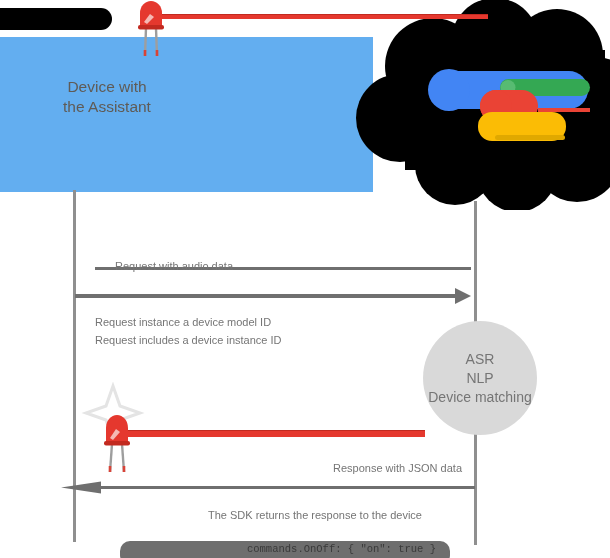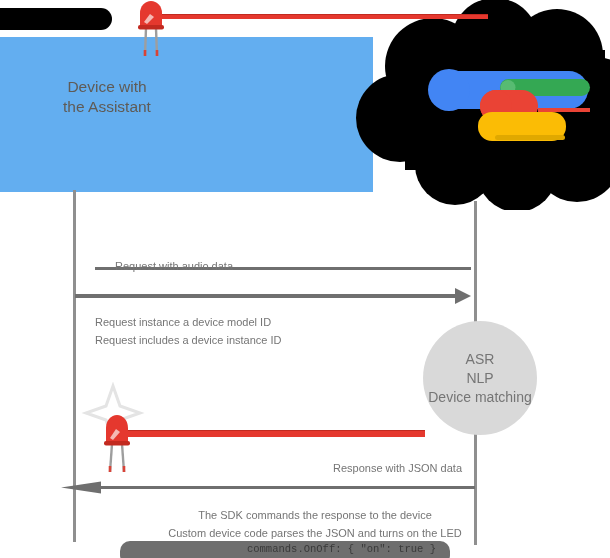--- a/index.html
+++ b/index.html
@@ -131,21 +131,20 @@
     <path d="M10,26 L16,17 L20,20 L13,28 Z" fill="#f5b9b4"></path>
   </svg>
 
   <div class="abs gray-text resp-label">Response with JSON data</div>
   <div class="abs msg-line resp-line"></div>
   <svg class="abs" style="left:60px;top:480px;" width="42" height="15" viewBox="0 0 42 15">
     <polygon points="1,7.5 41,1.5 41,13.5" fill="#6f6f6f"></polygon>
   </svg>
 
   <div class="abs notes">
-    <div>The SDK commands the response to the device</div>
-    <div>Custom device code parses the JSON and turns on the LED</div>
+    <div>The SDK returns the response to the device</div>
   </div>
 
   <div class="abs payload-bar">
     <span>commands.OnOff: { "on": true }</span>
   </div>
 
 </div>
 
 </body></html>

